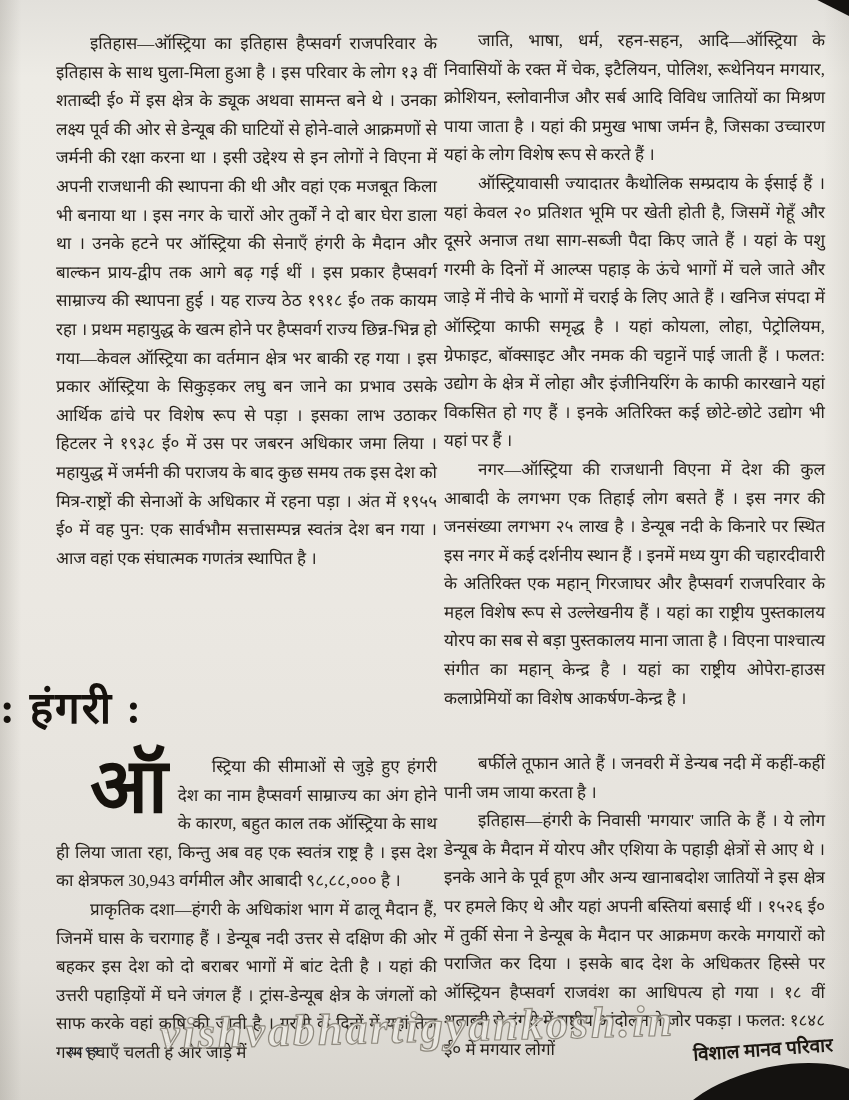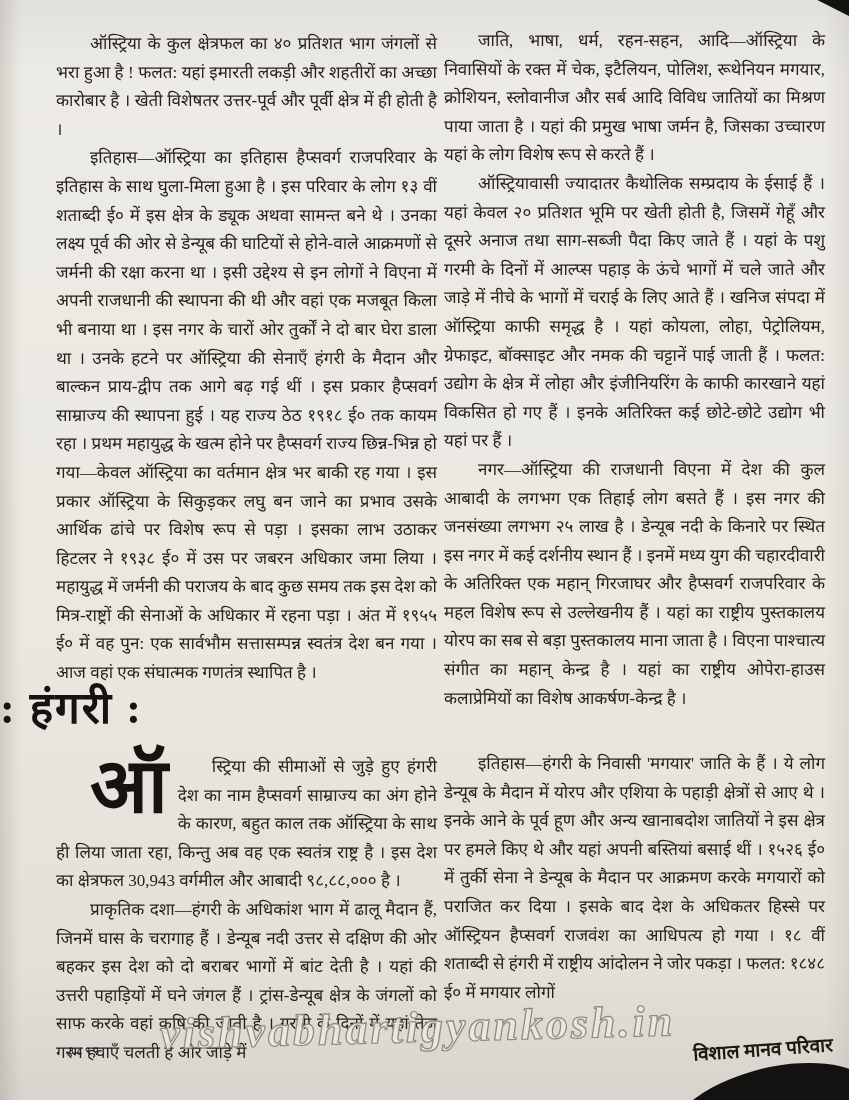--- a/index.html
+++ b/index.html
@@ -84,23 +84,20 @@
     right: -24px; bottom: -30px; width: 210px; height: 62px;
     transform: rotate(-11deg);
     border-radius: 55% 45% 0 0 / 90% 70% 0 0;
   }
 </style>
 </head>
 <body>
 
 <div class="col" id="austria-left">
   <p>
-    <span>ऑस्ट्रिया के कुल क्षेत्रफल का ४० प्रतिशत भाग जंगलों से भरा हुआ है ! फलत: यहां इमारती लकड़ी और शहतीरों का अच्छा कारोबार है । खेती विशेषतर उत्तर-पूर्व और पूर्वी क्षेत्र में ही होती है ।</span>
-  </p>
-  <p>
     <span class="lead">इतिहास—</span><span>ऑस्ट्रिया का इतिहास हैप्सवर्ग राजपरिवार के इतिहास के साथ घुला-मिला हुआ है । इस परिवार के लोग १३ वीं शताब्दी ई० में इस क्षेत्र के ड्यूक अथवा सामन्त बने थे । उनका लक्ष्य पूर्व की ओर से डेन्यूब की घाटियों से होने-वाले आक्रमणों से जर्मनी की रक्षा करना था । इसी उद्देश्य से इन लोगों ने विएना में अपनी राजधानी की स्थापना की थी और वहां एक मजबूत किला भी बनाया था । इस नगर के चारों ओर तुर्कों ने दो बार घेरा डाला था । उनके हटने पर ऑस्ट्रिया की सेनाएँ हंगरी के मैदान और बाल्कन प्राय-द्वीप तक आगे बढ़ गई थीं । इस प्रकार हैप्सवर्ग साम्राज्य की स्थापना हुई । यह राज्य ठेठ १९१८ ई० तक कायम रहा । प्रथम महायुद्ध के खत्म होने पर हैप्सवर्ग राज्य छिन्न-भिन्न हो गया—केवल ऑस्ट्रिया का वर्तमान क्षेत्र भर बाकी रह गया । इस प्रकार ऑस्ट्रिया के सिकुड़कर लघु बन जाने का प्रभाव उसके आर्थिक ढांचे पर विशेष रूप से पड़ा । इसका लाभ उठाकर हिटलर ने १९३८ ई० में उस पर जबरन अधिकार जमा लिया । महायुद्ध में जर्मनी की पराजय के बाद कुछ समय तक इस देश को मित्र-राष्ट्रों की सेनाओं के अधिकार में रहना पड़ा । अंत में १९५५ ई० में वह पुन: एक सार्वभौम सत्तासम्पन्न स्वतंत्र देश बन गया । आज वहां एक संघात्मक गणतंत्र स्थापित है ।</span>
   </p>
 </div>
 
 <div class="col" id="austria-right">
   <p>
     <span class="lead">जाति, भाषा, धर्म, रहन-सहन, आदि—</span><span>ऑस्ट्रिया के निवासियों के रक्त में चेक, इटैलियन, पोलिश, रूथेनियन मगयार, क्रोशियन, स्लोवानीज और सर्ब आदि विविध जातियों का मिश्रण पाया जाता है । यहां की प्रमुख भाषा जर्मन है, जिसका उच्चारण यहां के लोग विशेष रूप से करते हैं ।</span>
   </p>
   <p>
     <span>ऑस्ट्रियावासी ज्यादातर कैथोलिक सम्प्रदाय के ईसाई हैं । यहां केवल २० प्रतिशत भूमि पर खेती होती है, जिसमें गेहूँ और दूसरे अनाज तथा साग-सब्जी पैदा किए जाते हैं । यहां के पशु गरमी के दिनों में आल्प्स पहाड़ के ऊंचे भागों में चले जाते और जाड़े में नीचे के भागों में चराई के लिए आते हैं । खनिज संपदा में ऑस्ट्रिया काफी समृद्ध है । यहां कोयला, लोहा, पेट्रोलियम, ग्रेफाइट, बॉक्साइट और नमक की चट्टानें पाई जाती हैं । फलत: उद्योग के क्षेत्र में लोहा और इंजीनियरिंग के काफी कारखाने यहां विकसित हो गए हैं । इनके अतिरिक्त कई छोटे-छोटे उद्योग भी यहां पर हैं ।</span>
@@ -115,20 +112,23 @@
 <div class="col" id="hungary-left">
   <p class="nodent">
     <span class="dropcap">ऑ</span><span>स्ट्रिया की सीमाओं से जुड़े हुए हंगरी देश का नाम हैप्सवर्ग साम्राज्य का अंग होने के कारण, बहुत काल तक ऑस्ट्रिया के साथ ही लिया जाता रहा, किन्तु अब वह एक स्वतंत्र राष्ट्र है । इस देश का क्षेत्रफल 30,943 वर्गमील और आबादी ९८,८८,००० है ।</span>
   </p>
   <p>
     <span class="lead">प्राकृतिक दशा—</span><span>हंगरी के अधिकांश भाग में ढालू मैदान हैं, जिनमें घास के चरागाह हैं । डेन्यूब नदी उत्तर से दक्षिण की ओर बहकर इस देश को दो बराबर भागों में बांट देती है । यहां की उत्तरी पहाड़ियों में घने जंगल हैं । ट्रांस-डेन्यूब क्षेत्र के जंगलों को साफ करके वहां कृषि की जाती है । गरमी के दिनों में यहां तेज गरम हवाएँ चलती हैं और जाड़े में</span>
   </p>
 </div>
 
 <div class="col" id="hungary-right">
+  <p class="nodent">
+    <span>बर्फीले तूफान आते हैं । जनवरी में डेन्यब नदी में कहीं-कहीं पानी जम जाया करता है ।</span>
+  </p>
   <p>
     <span class="lead">इतिहास—</span><span>हंगरी के निवासी 'मगयार' जाति के हैं । ये लोग डेन्यूब के मैदान में योरप और एशिया के पहाड़ी क्षेत्रों से आए थे । इनके आने के पूर्व हूण और अन्य खानाबदोश जातियों ने इस क्षेत्र पर हमले किए थे और यहां अपनी बस्तियां बसाई थीं । १५२६ ई० में तुर्की सेना ने डेन्यूब के मैदान पर आक्रमण करके मगयारों को पराजित कर दिया । इसके बाद देश के अधिकतर हिस्से पर ऑस्ट्रियन हैप्सवर्ग राजवंश का आधिपत्य हो गया । १८ वीं शताब्दी से हंगरी में राष्ट्रीय आंदोलन ने जोर पकड़ा । फलत: १८४८ ई० में मगयार लोगों</span>
   </p>
 </div>
 
 <div id="watermark">vishvabhartigyankosh.in</div>
 <div id="page-number">३८९२</div>
 <div id="footer-right">विशाल मानव परिवार</div>
 
 <div class="artifact" id="artifact-top-right"></div>

